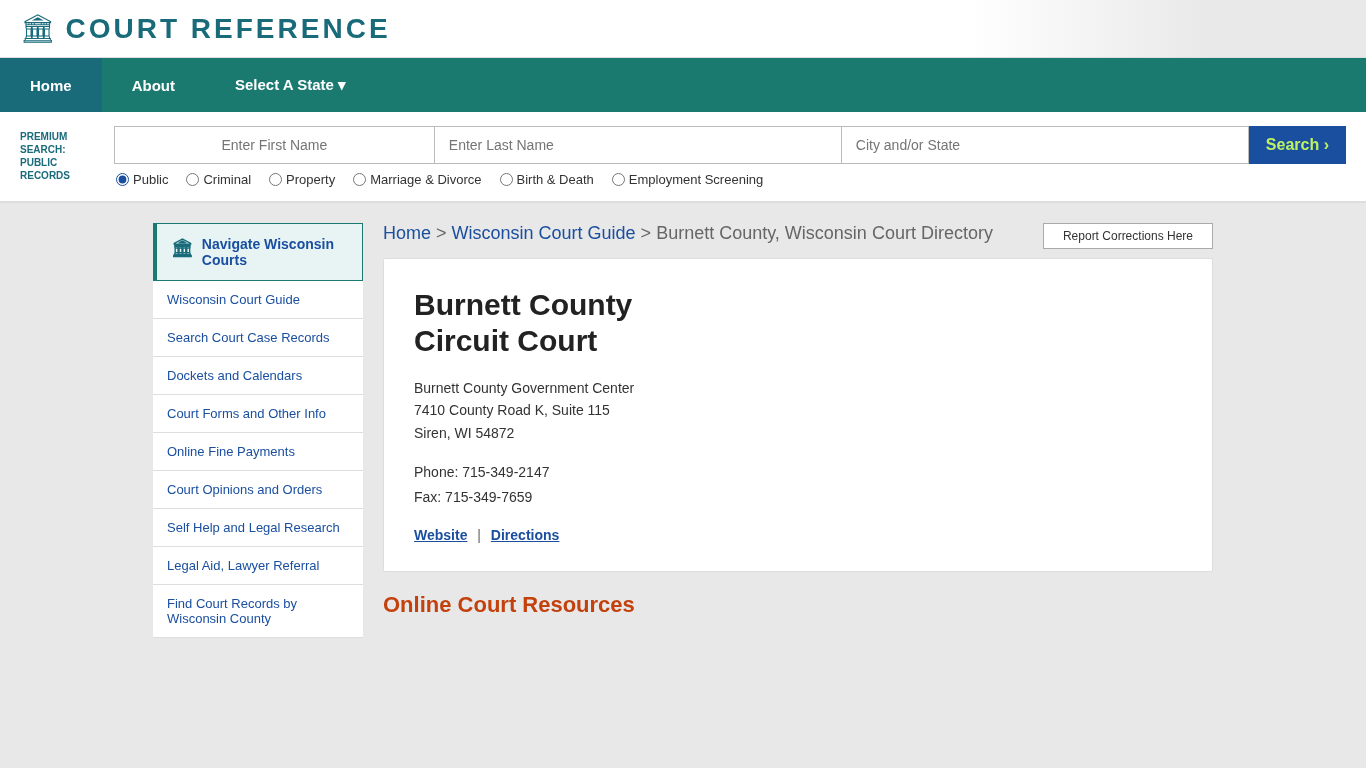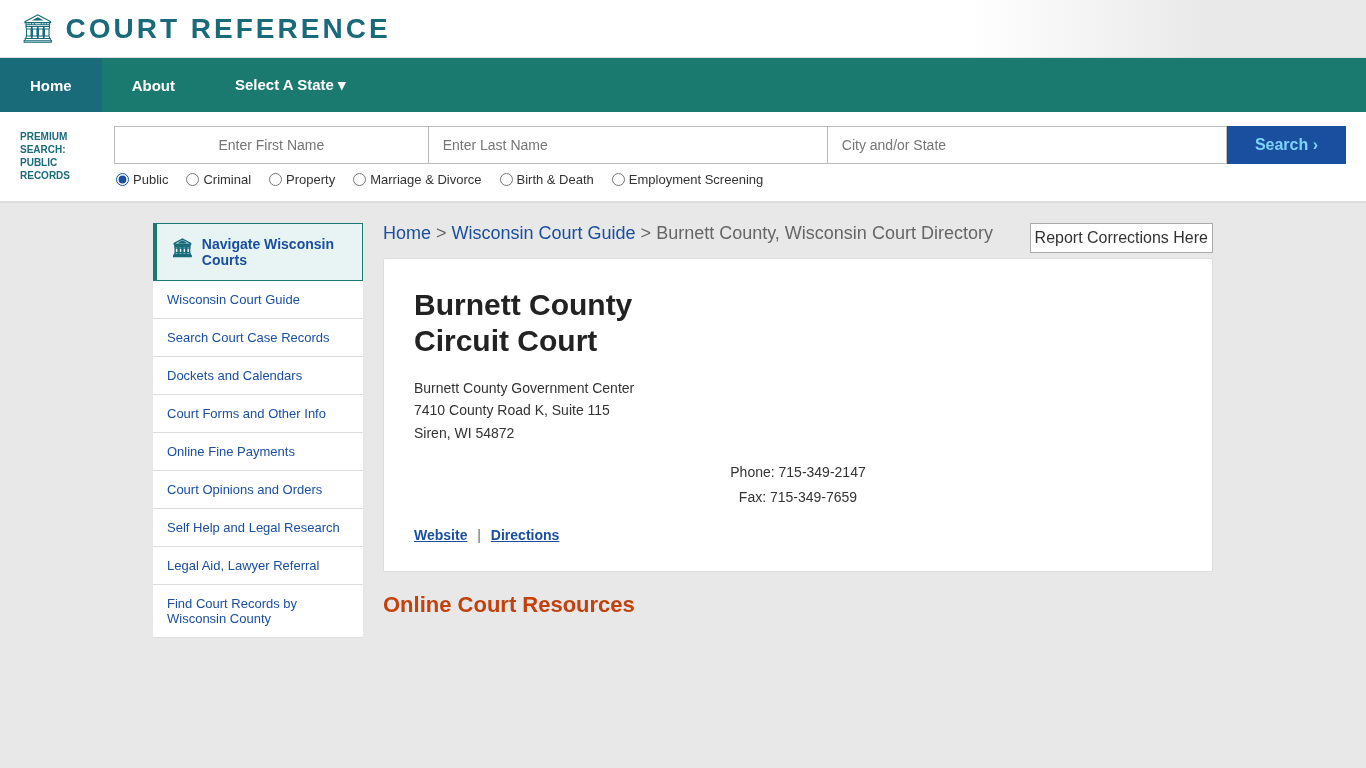--- a/index.html
+++ b/index.html
@@ -92,23 +92,23 @@
       padding: 10px 14px;
       font-size: 14px;
       color: #999;
       outline: none;
     }
     .search-input:first-child { flex: 1; border-right: none; text-align: center; }
     .search-input:nth-child(2) { flex: 1.3; border-right: none; }
     .search-input:nth-child(3) { flex: 1.3; }
     .search-btn {
       background: #1a4fa0;
-      color: #7dd3fc;
+      color: #bef264;
       border: none;
-      padding: 10px 28px;
+      padding: 10px 17px;
       font-size: 16px;
       font-weight: bold;
       cursor: pointer;
       display: flex;
       align-items: center;
       gap: 6px;
       margin-left: 0;
     }
     .radio-group {
       display: flex;
@@ -182,22 +182,22 @@
     .breadcrumb a {
       color: #1a4fa0;
       text-decoration: none;
       cursor: pointer;
     }
 
     .report-btn {
       float: right;
       background: #fff;
       border: 1px solid #aaa;
-      padding: 5px 4px;
-      font-size: 16px;
+      padding: 5px 19px;
+      font-size: 12px;
       color: #333;
       cursor: pointer;
     }
 
     .court-card {
       background: #fff;
       border: 1px solid #ddd;
       padding: 28px 30px;
       margin-bottom: 20px;
       border-radius: 2px;
@@ -213,21 +213,20 @@
       font-size: 14px;
       color: #333;
       line-height: 1.6;
       margin-bottom: 16px;
     }
     .court-contact {
       font-size: 14px;
       color: #333;
       line-height: 1.8;
       margin-bottom: 16px;
-      text-align: center;
     }
     .court-links {
       font-size: 14px;
     }
     .court-links a {
       color: #1a4fa0;
       text-decoration: underline;
       font-weight: bold;
       cursor: pointer;
     }

